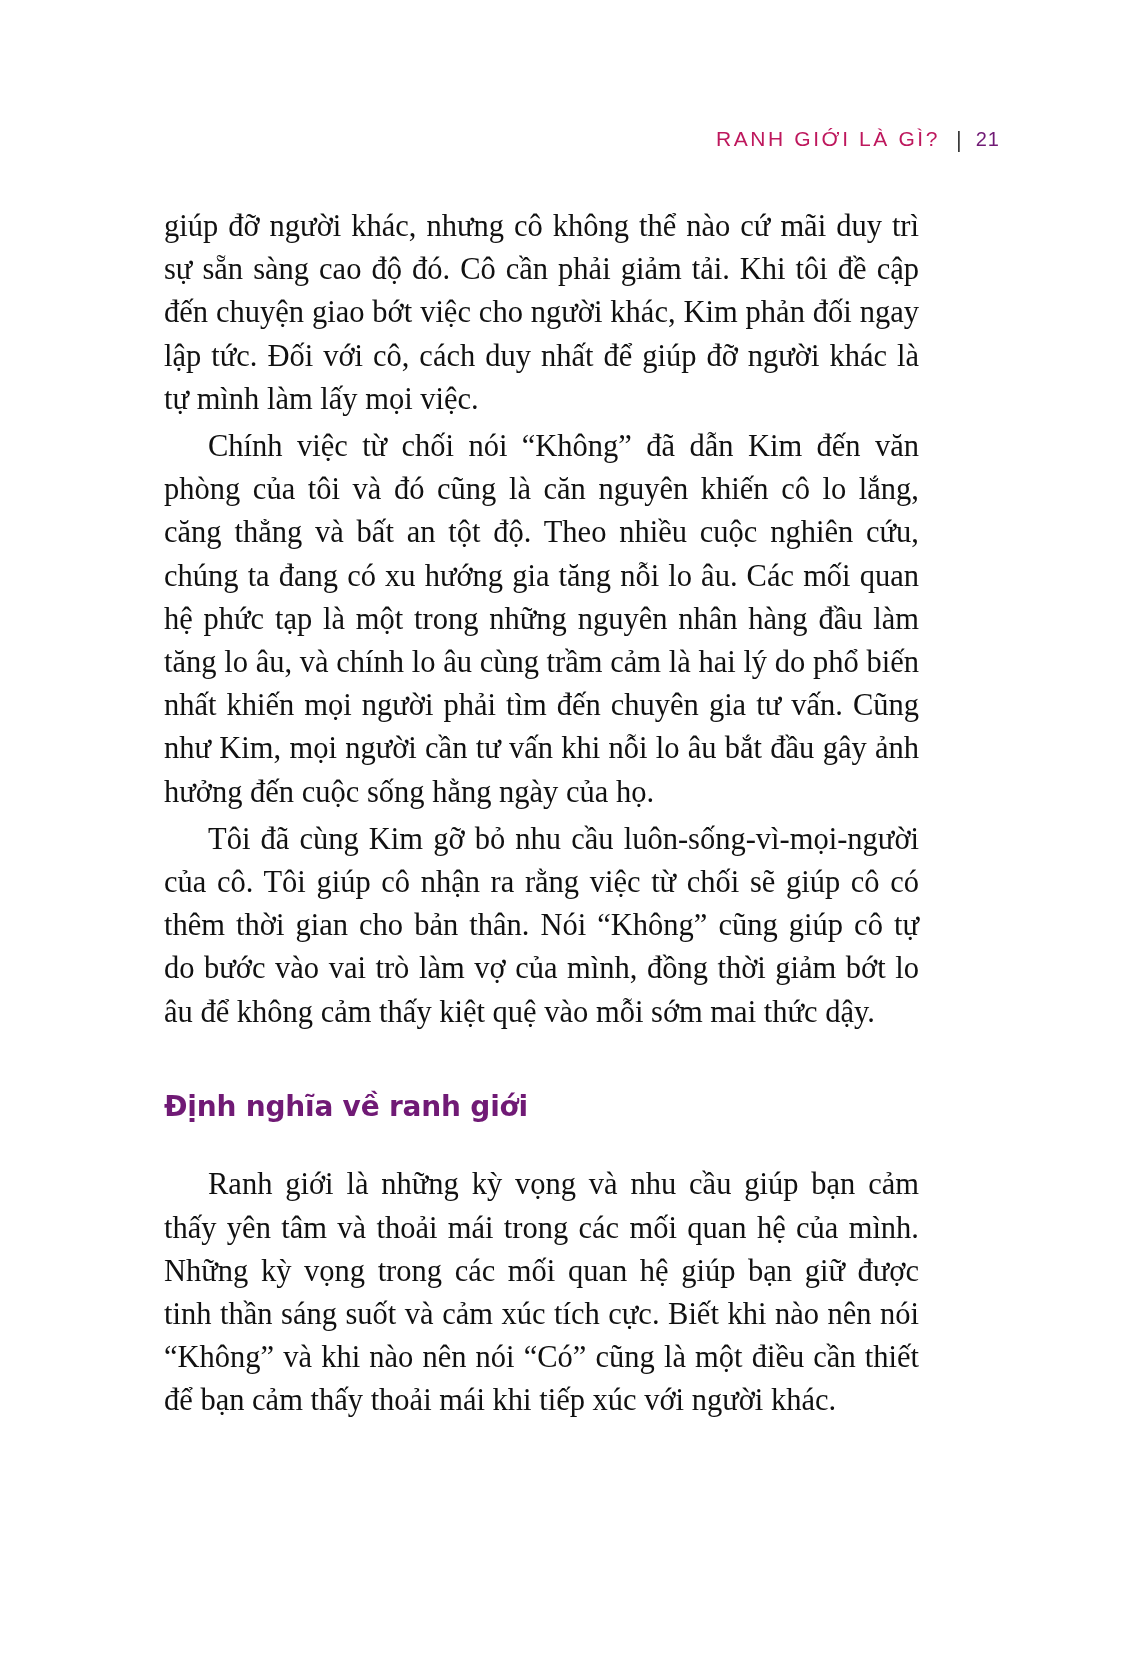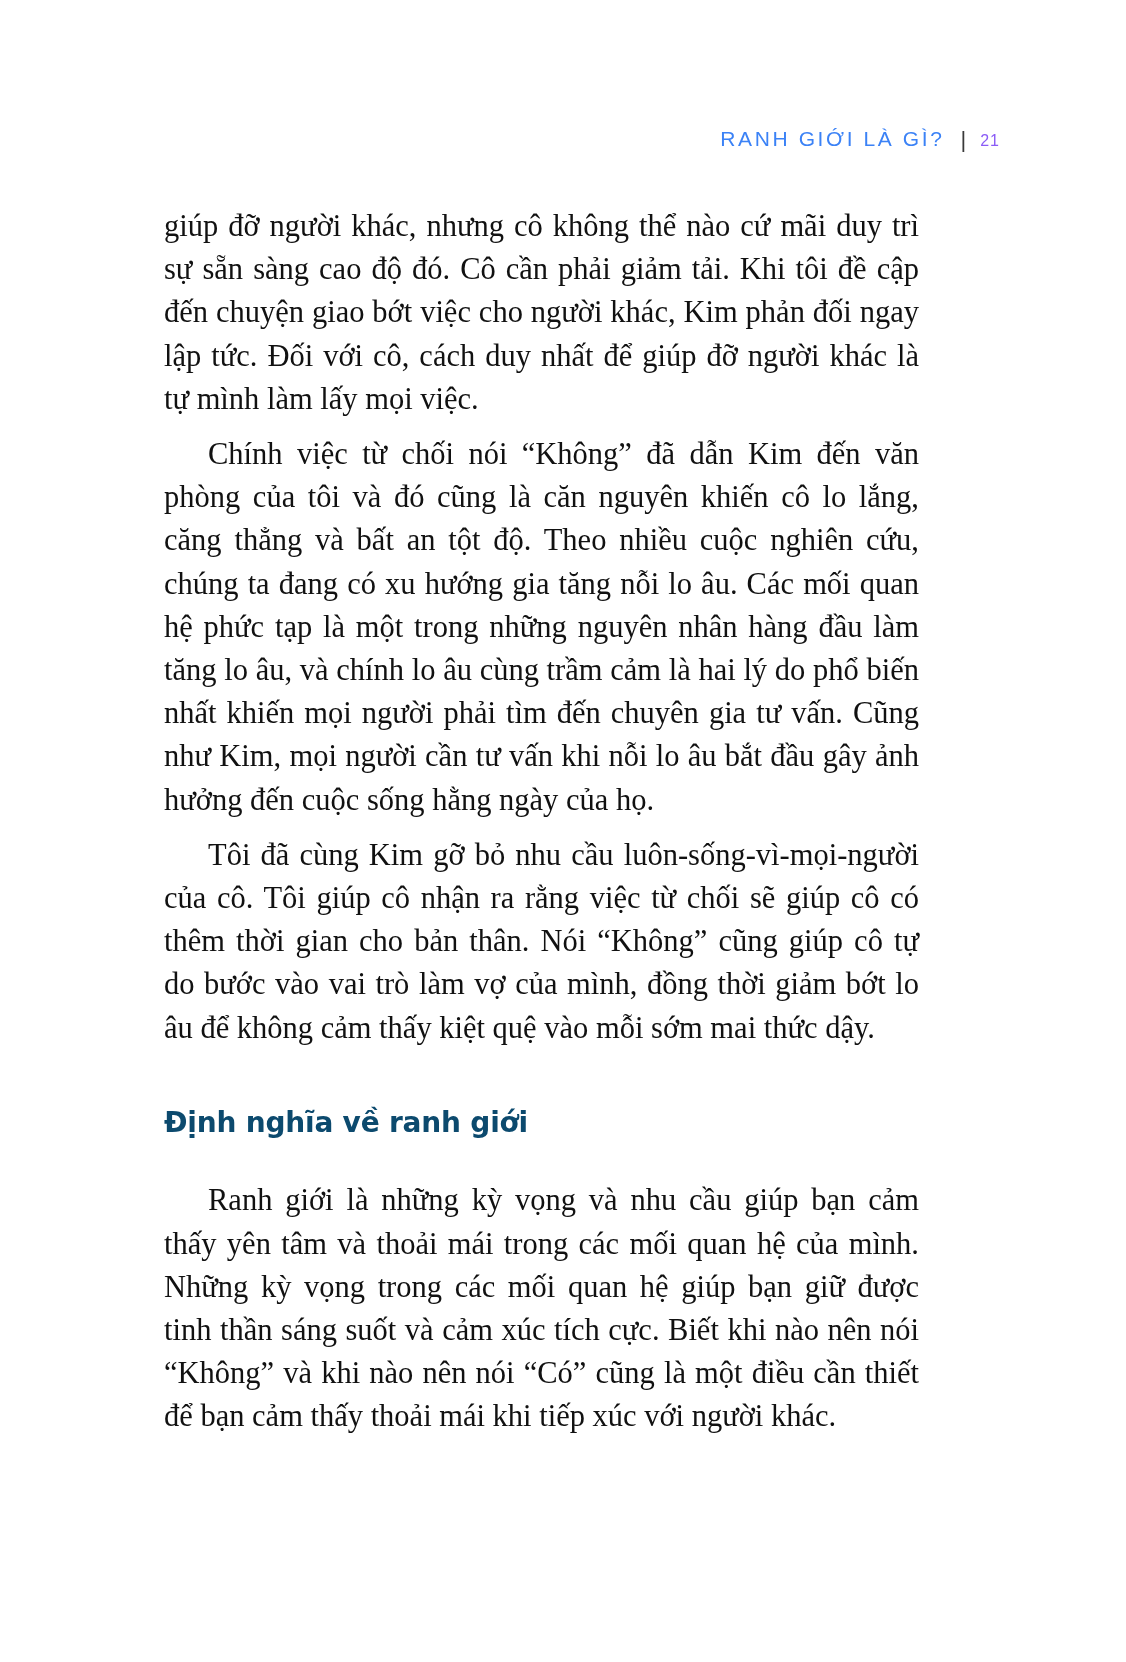--- a/index.html
+++ b/index.html
@@ -27,40 +27,40 @@
     align-items: baseline;
     gap: 0;
     white-space: nowrap;
   }
 
   .running-head .rh-title {
     font-family: "Liberation Sans", "DejaVu Sans", sans-serif;
     font-size: 21px;
     font-weight: 400;
     letter-spacing: 2.6px;
-    color: #3b82f6;
+    color: #be185d;
     text-transform: uppercase;
   }
 
   .running-head .rh-sep {
     font-family: "Liberation Sans", "DejaVu Sans", sans-serif;
     font-size: 22px;
     font-weight: 300;
     color: #3a3a3a;
     padding: 0 14px 0 16px;
     position: relative;
     top: 1px;
   }
 
   .running-head .rh-pageno {
     font-family: "Liberation Sans", "DejaVu Sans", sans-serif;
-    font-size: 16px;
+    font-size: 20px;
     font-weight: 400;
     letter-spacing: 1px;
-    color: #8b5cf6;
+    color: #701a75;
   }
 
   
   .textblock {
     position: absolute;
     left: 164px;
     top: 205px;
     width: 755px;
   }
 
@@ -70,32 +70,32 @@
     line-height: 43.2px;
     color: #111111;
     text-align: justify;
     text-justify: inter-word;
     margin: 0;
     -webkit-hyphens: none;
     hyphens: none;
   }
 
   .body-par + .body-par {
-    margin-top: 12px;
+    margin-top: 4px;
   }
 
   .body-par.indent {
     text-indent: 44px;
   }
 
   .section-heading {
     font-family: "DejaVu Sans", "Liberation Sans", sans-serif;
     font-size: 28px;
     font-weight: 700;
-    color: #0c4a6e;
+    color: #701a75;
     letter-spacing: -0.2px;
     margin: 0;
     padding: 0;
     line-height: 1.2;
   }
 
   .gap-before-heading { height: 56px; }
   .gap-after-heading  { height: 40px; }
 </style>
 </head>

